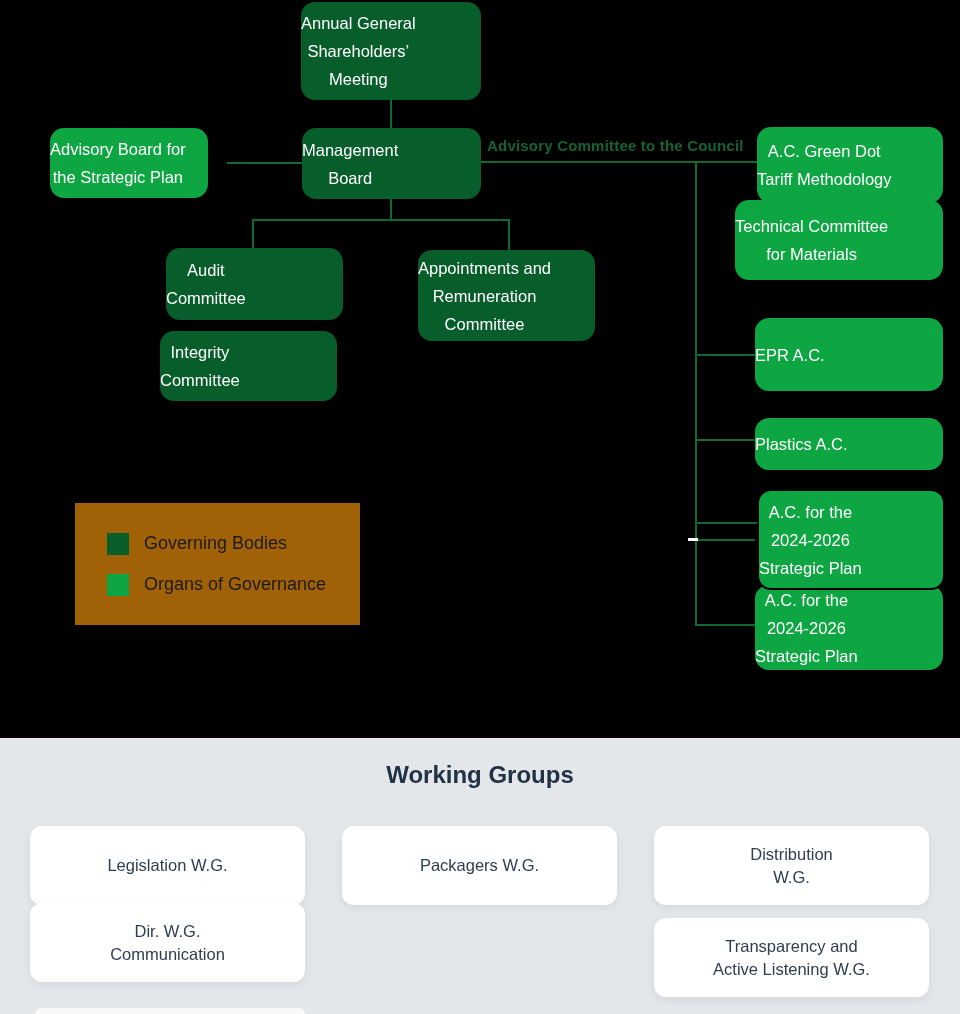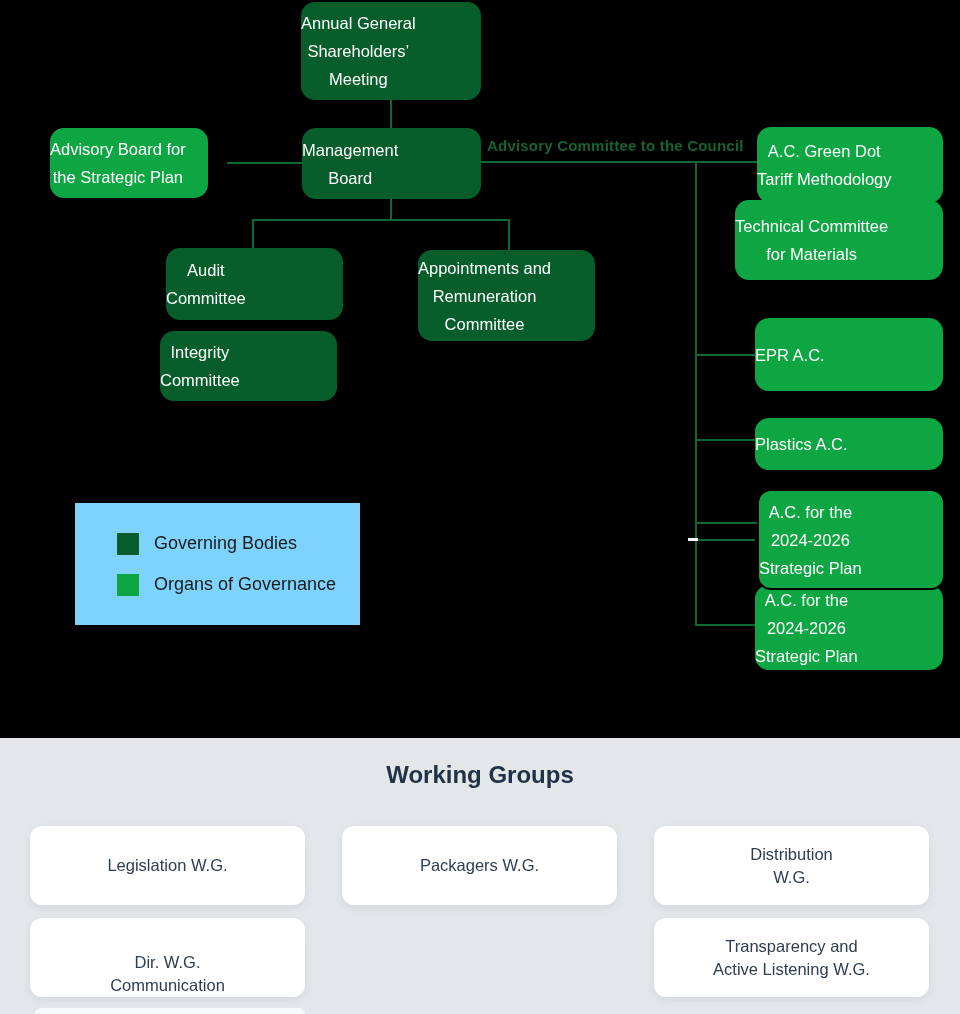--- a/index.html
+++ b/index.html
@@ -19,21 +19,21 @@
   .outlined { border:2px solid #000; z-index:3; }
   .line  { position:absolute; background:#0d6a30; }
   .white-dash { position:absolute; background:#ffffff; }
   .conn-label {
     position:absolute; left:487px; top:137px;
     color:#156333; font-weight:bold; font-size:15px; letter-spacing:.2px;
   }
   
   .legend {
     position:absolute; left:75px; top:503px; width:285px; height:122px;
-    background:#7dd3fc; box-sizing:border-box; padding-left:42px;
+    background:#a16207; box-sizing:border-box; padding-left:32px;
     display:flex; flex-direction:column; justify-content:center; gap:19px;
   }
   .legend-item { display:flex; align-items:center; gap:15px; font-size:18px; color:#1b1b1b; }
   .swatch { width:22px; height:22px; flex:0 0 22px; }
   .swatch-dark { background:#075e2a; }
   .swatch-bright { background:#0da642; }
   
   .wg {
     position:absolute; left:0; top:738px; width:960px; height:276px;
     background:#e4e7ea;
@@ -117,21 +117,21 @@
     </div>
   </div>
 
   <div class="wg">
     <div class="wg-title">Working Groups</div>
 
     <div class="card" style="left:30px; top:88px;"><span>Legislation W.G.</span></div>
     <div class="card" style="left:342px; top:88px;"><span>Packagers W.G.</span></div>
     <div class="card" style="left:654px; top:88px;"><span>Distribution
 W.G.</span></div>
-    <div class="card" style="left:30px; top:180px;align-items:flex-end;"><span>Dir. W.G.
+    <div class="card" style="left:30px; top:165px;"><span>Dir. W.G.
 Communication</span></div>
     <div class="card" style="left:654px; top:180px;"><span>Transparency and
 Active Listening W.G.</span></div>
 
     <div class="card-partial"></div>
   </div>
 
 </div>
 
 </body></html>

